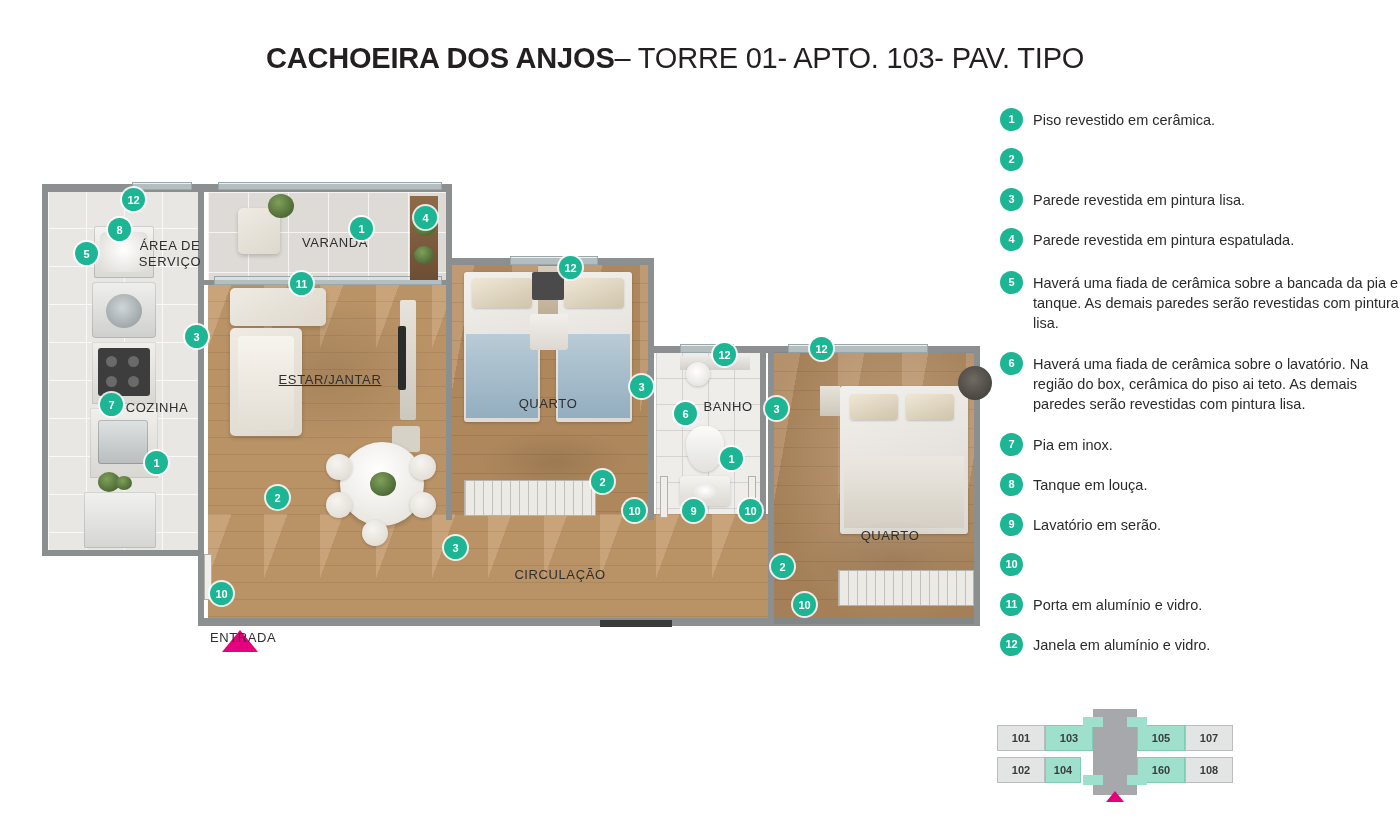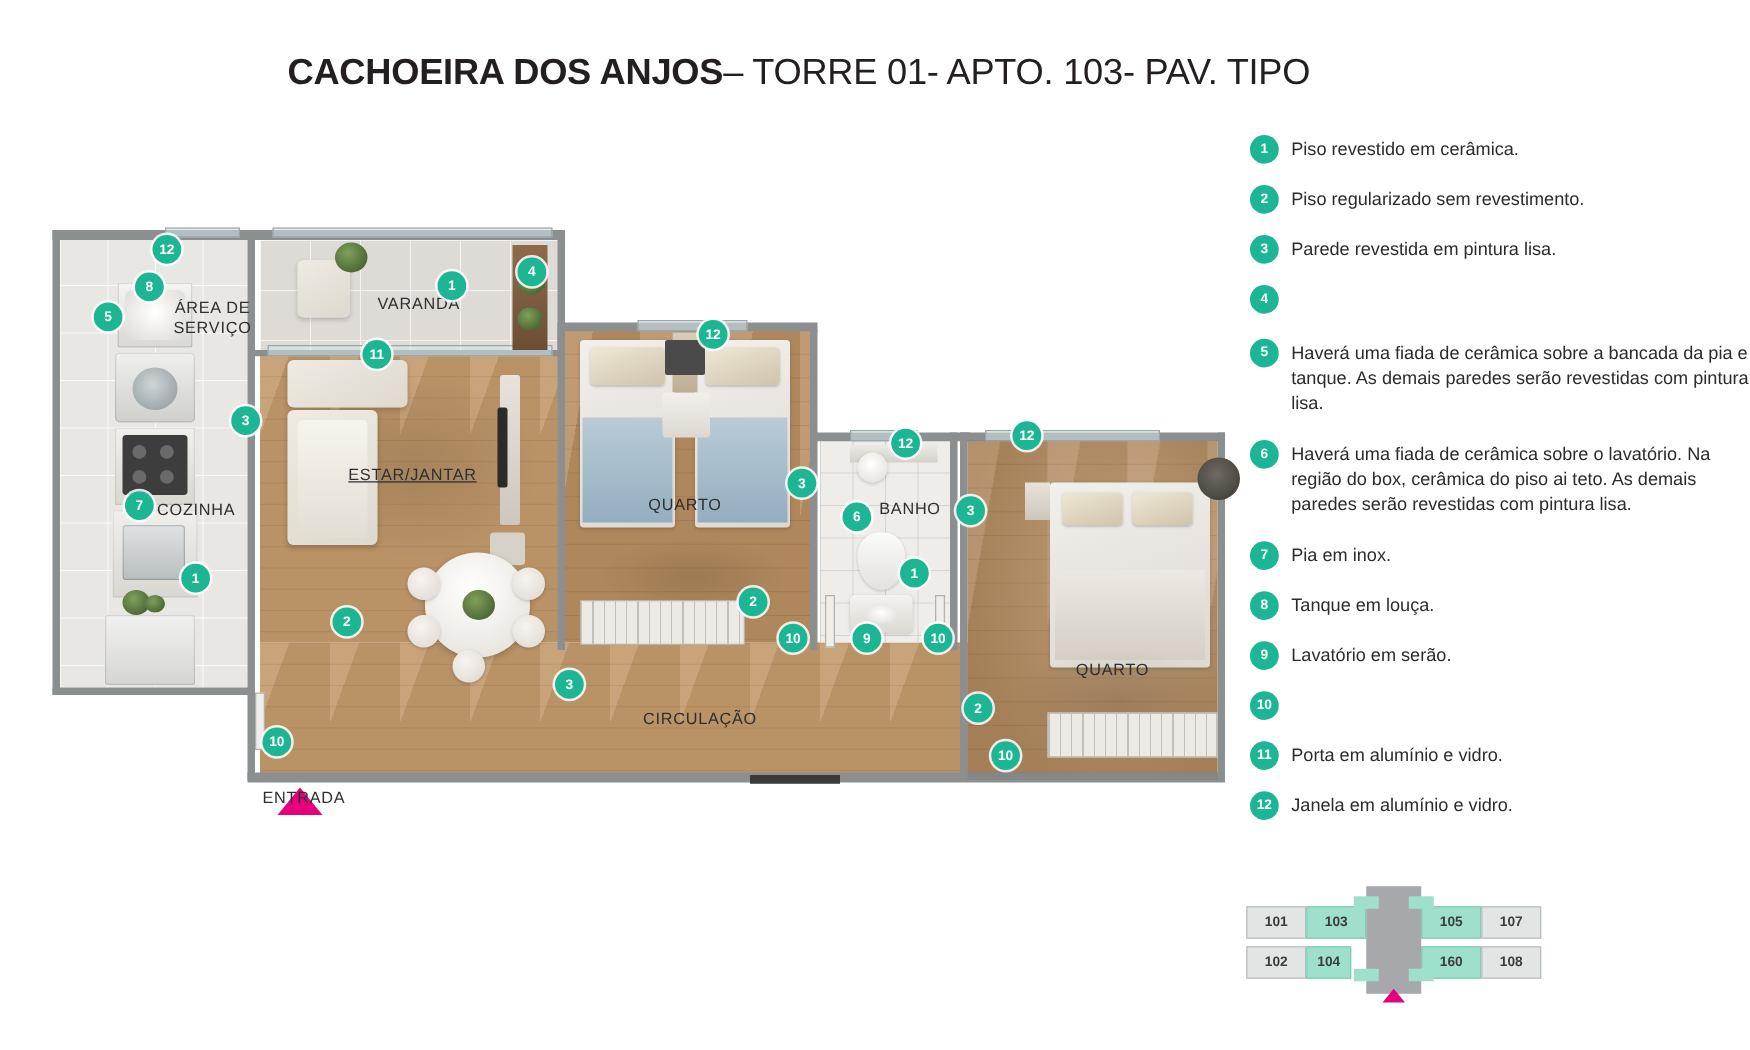--- a/index.html
+++ b/index.html
@@ -14,21 +14,21 @@
 
   
   .title {
     position: absolute;
     left: 230px; top: 42px;
     font-size: 29px;
     color: #231f20;
     white-space: nowrap;
     letter-spacing: -0.2px;
   }
-  .title .strong { font-weight: bold; }
+  .title .strong { font-weight: bold; margin-left: 36px; }
   .title .light  { font-weight: normal; }
 
   
   .legend { position: absolute; left: 1000px; top: 108px; width: 400px; }
   .legend-row {
     position: relative;
     display: flex;
     align-items: flex-start;
     margin-bottom: 16px;
     min-height: 24px;
@@ -189,30 +189,30 @@
 
   <div class="legend">
 
     <div class="legend-row">
       <div class="badge">1</div>
       <div class="legend-text">Piso revestido em cerâmica.</div>
     </div>
 
     <div class="legend-row">
       <div class="badge">2</div>
-      <div class="legend-text">Piso regularizado sem revestimento.</div>
     </div>
 
     <div class="legend-row">
       <div class="badge">3</div>
       <div class="legend-text">Parede revestida em pintura lisa.</div>
     </div>
 
     <div class="legend-row tall">
       <div class="badge">4</div>
+      <div class="legend-text">Parede revestida em pintura espatulada.</div>
     </div>
 
     <div class="legend-row tall">
       <div class="badge">5</div>
       <div class="legend-text">Haverá uma fiada de cerâmica sobre a bancada da pia e tanque. As demais paredes serão revestidas com pintura lisa.</div>
     </div>
 
     <div class="legend-row tall">
       <div class="badge">6</div>
       <div class="legend-text">Haverá uma fiada de cerâmica sobre o lavatório. Na região do box, cerâmica do piso ai teto. As demais paredes serão revestidas com pintura lisa.</div>

